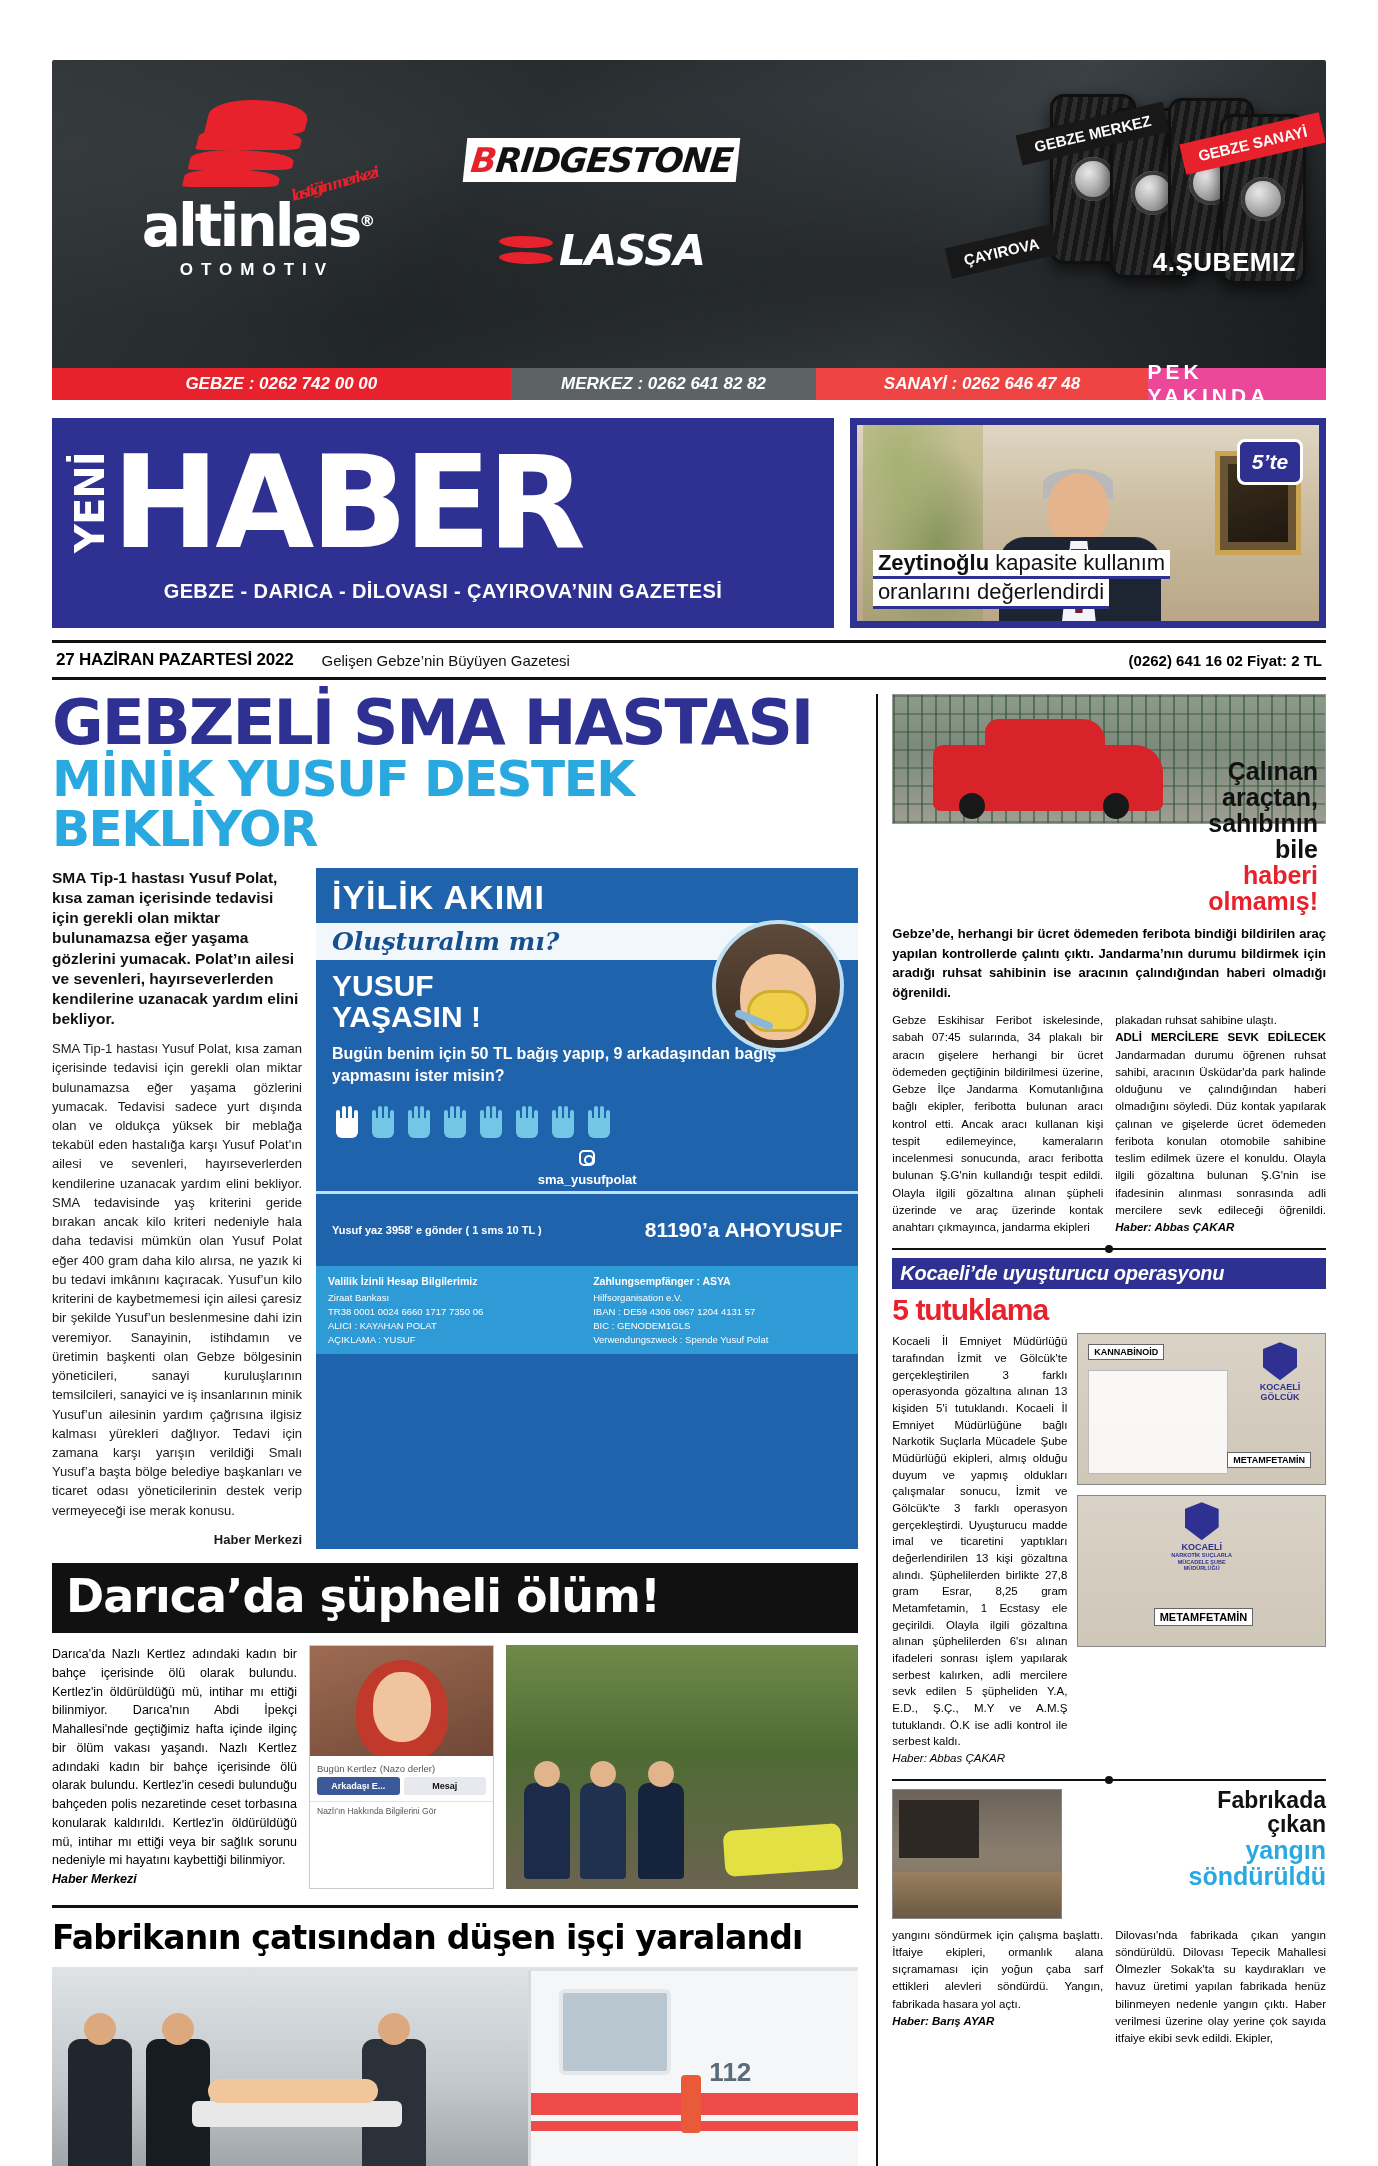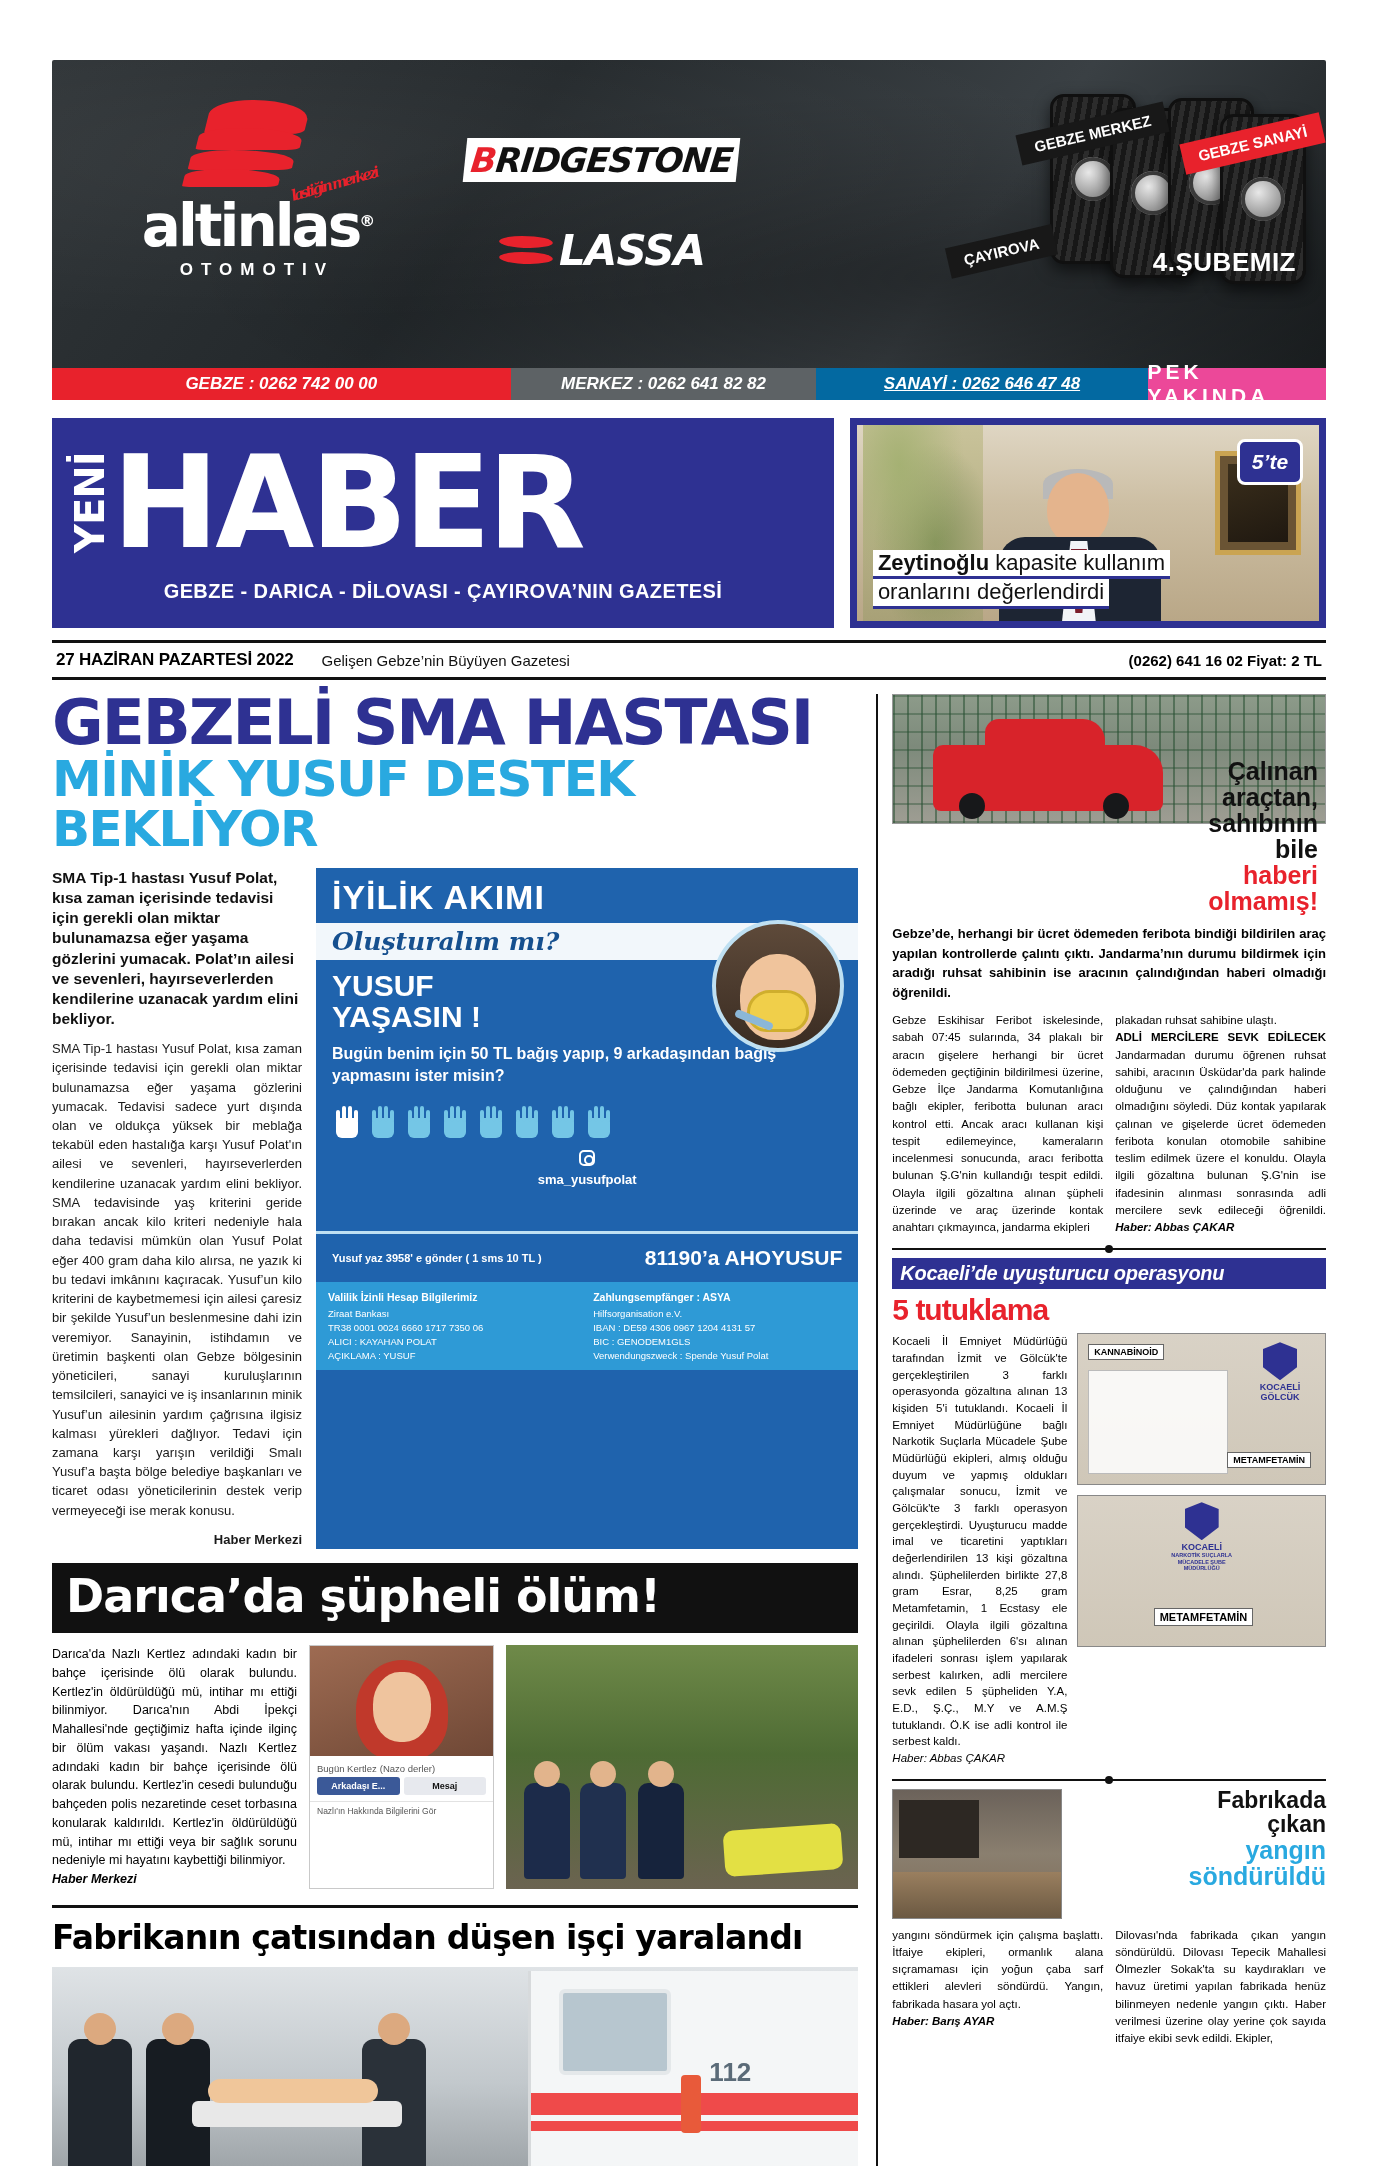--- a/index.html
+++ b/index.html
@@ -103,21 +103,21 @@
     font-size: 26px; font-weight: 900; letter-spacing: .5px;
   }
 
   .phone-strip { display: flex; height: 32px; margin-top: -2px; font-style: italic; }
   .phone-strip > div {
     color: #fff; font-weight: 800; font-size: 17px; display: flex;
     align-items: center; justify-content: center; position: relative;
   }
   .ps-red   { background: #e8222c; flex: 0 0 36%; }
   .ps-gray  { background: #5d6265; flex: 0 0 24%; }
-  .ps-black { background: #0369a1; flex: 0 0 26%; text-decoration: underline; }
+  .ps-black { background: #ef4444; flex: 0 0 26%; }
   .ps-end   { background: #ec4899; flex: 1; }
   .pek-yakinda {
     color: #fff; font-weight: 900; font-style: normal; font-size: 21px; letter-spacing: 4px;
   }
 
   
   .masthead-row { display: flex; gap: 16px; margin-top: 18px; }
   .masthead {
     flex: 0 0 calc(62% - 8px); background: #2e3192; position: relative;
     padding: 10px 18px 8px 18px; height: 210px;
@@ -265,21 +265,21 @@
   .hand { width: 30px; height: 40px; position: relative; }
   .hand .palm { position: absolute; bottom: 0; left: 4px; width: 22px; height: 20px; background: #74c6e6; border-radius: 4px 4px 6px 6px; }
   .hand .f { position: absolute; bottom: 16px; width: 4px; height: 16px; background: #74c6e6; border-radius: 3px; }
   .hand .f:nth-child(2){ left: 4px; height: 12px; }
   .hand .f:nth-child(3){ left: 10px; }
   .hand .f:nth-child(4){ left: 16px; }
   .hand .f:nth-child(5){ left: 22px; height: 12px; }
   .hand.white .palm, .hand.white .f { background: #ffffff; }
   .poster-sms {
     display: flex; align-items: center; gap: 14px; border-top: 3px solid #bfe0f2;
-    padding: 12px 16px; font-size: 11px; font-weight: 700; margin-top: 40px;
+    padding: 24px 16px; font-size: 11px; font-weight: 700;
   }
   .poster-sms .big { font-size: 21px; font-weight: 900; margin-left: auto; }
   .poster-bank {
     background: #2e9ad6; display: flex; gap: 12px; padding: 8px 12px; font-size: 9.5px; line-height: 1.45;
   }
   .poster-bank .bcol { flex: 1; }
   .poster-bank .bt { font-weight: 900; font-size: 10.5px; margin-bottom: 2px; }
   .insta-row { display: flex; align-items: center; gap: 6px; padding: 4px 16px; font-size: 13px; font-weight: 700; flex-direction: column; }
   .insta-ico {
     width: 16px; height: 16px; border: 2px solid #fff; border-radius: 5px; position: relative;

